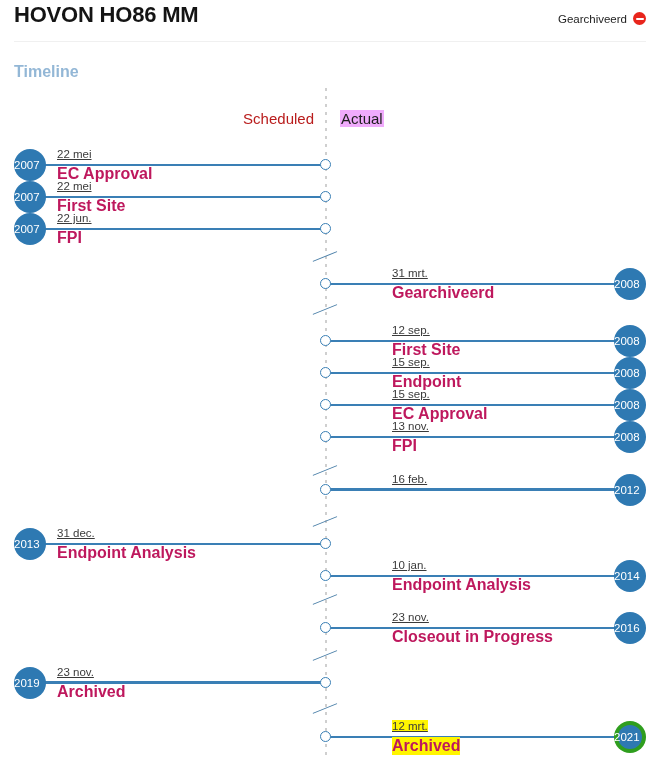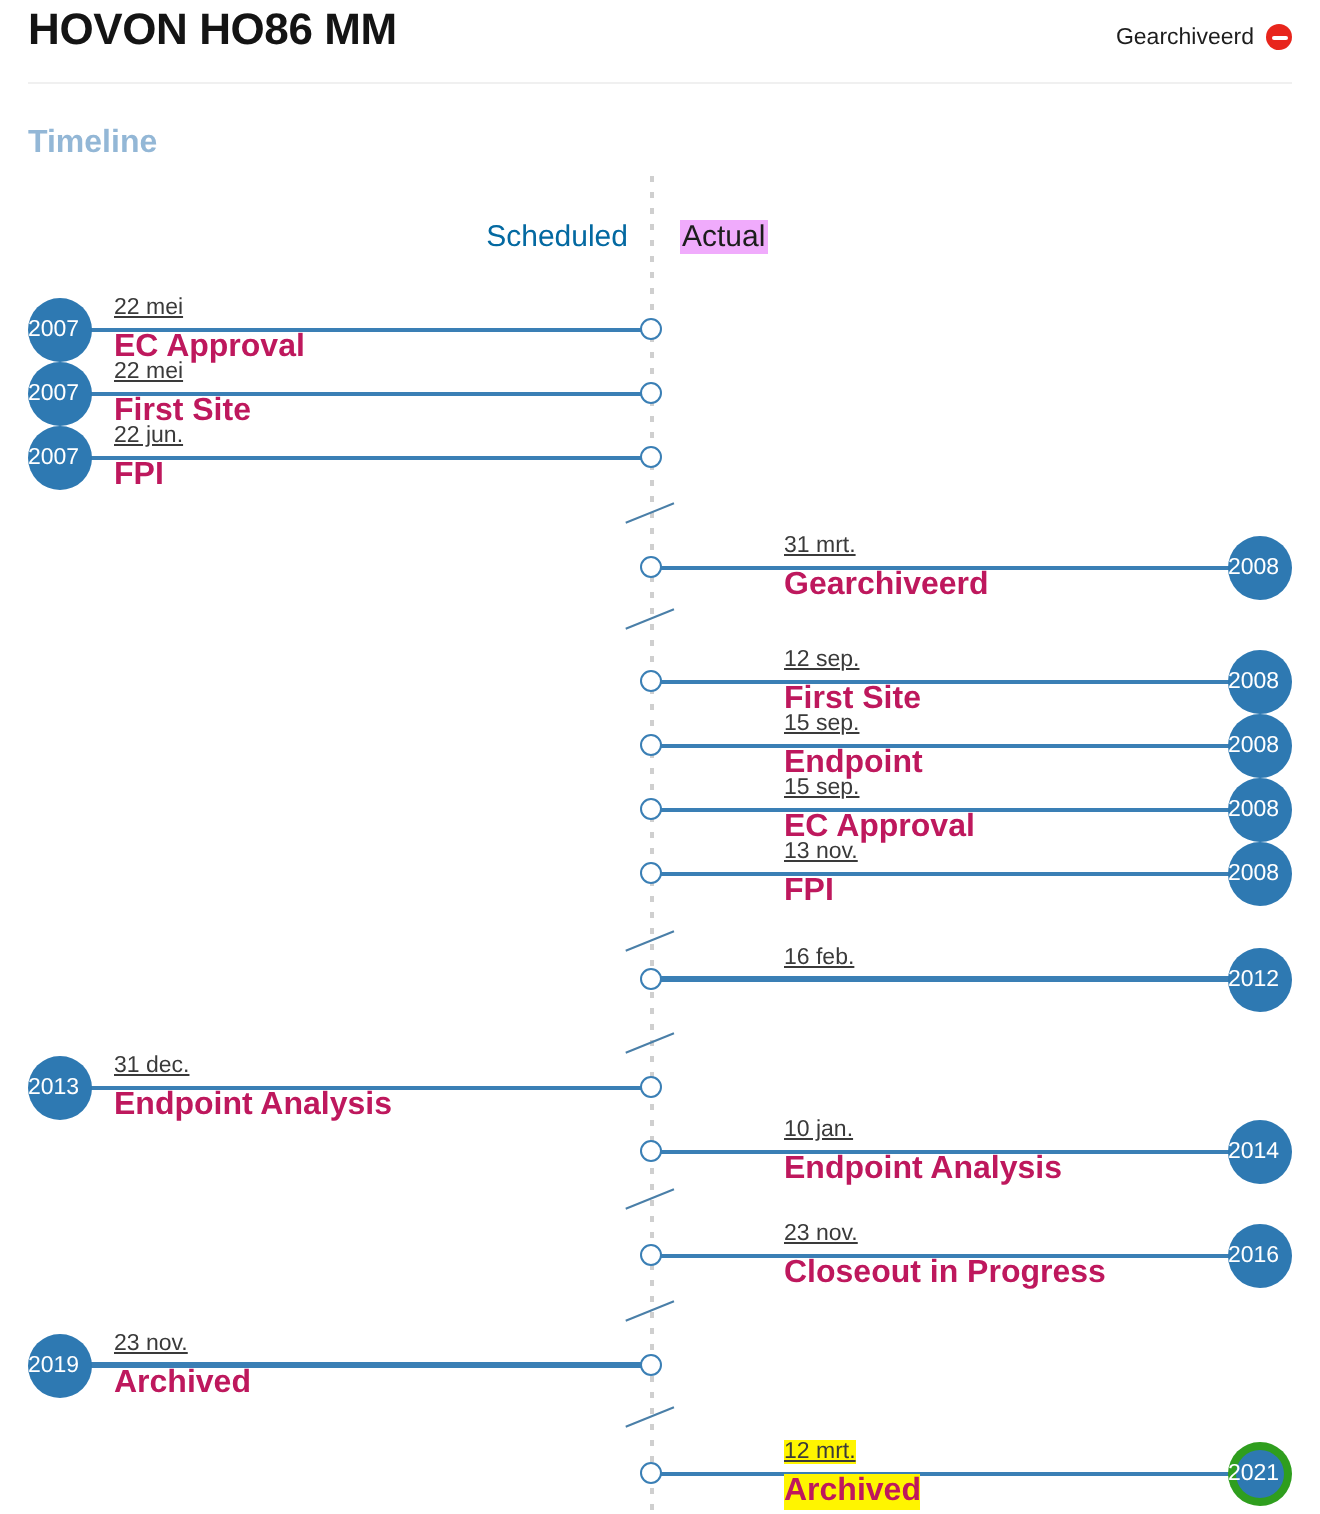--- a/index.html
+++ b/index.html
@@ -43,21 +43,21 @@
   
   .section-title {
     position: absolute; left: 14px; top: 63px;
     font-size: 16px; font-weight: bold; color: #93b7d6;
   }
 
   
   .col-labels { position: absolute; left: 0; top: 110px; width: 660px; height: 24px; }
   .col-scheduled {
     position: absolute; right: 346px; top: 0;
-    font-size: 15px; color: #0369a1;
+    font-size: 15px; color: #b91c1c;
   }
   .col-actual {
     position: absolute; left: 340px; top: 0;
     font-size: 15px; color: #1d1d1d;
     background: #f0abfc; padding: 0 1px;
   }
 
   
   .axis {
     position: absolute; left: 325px; top: 88px;

